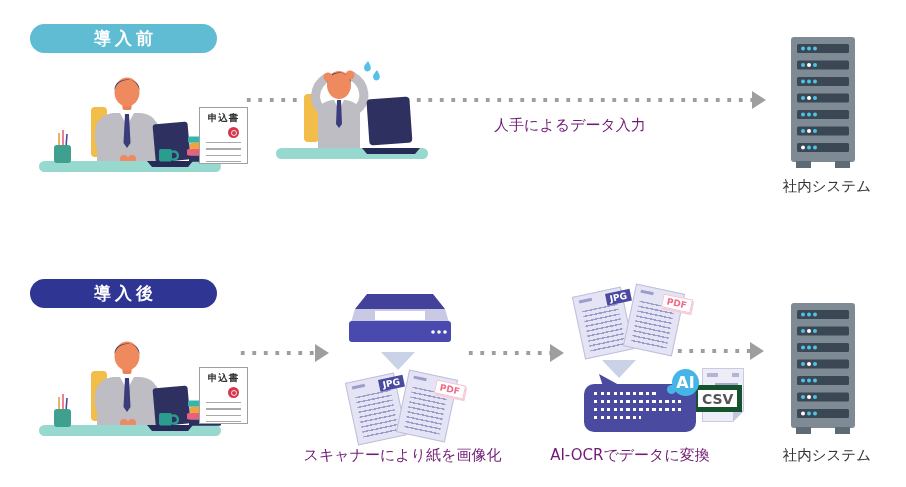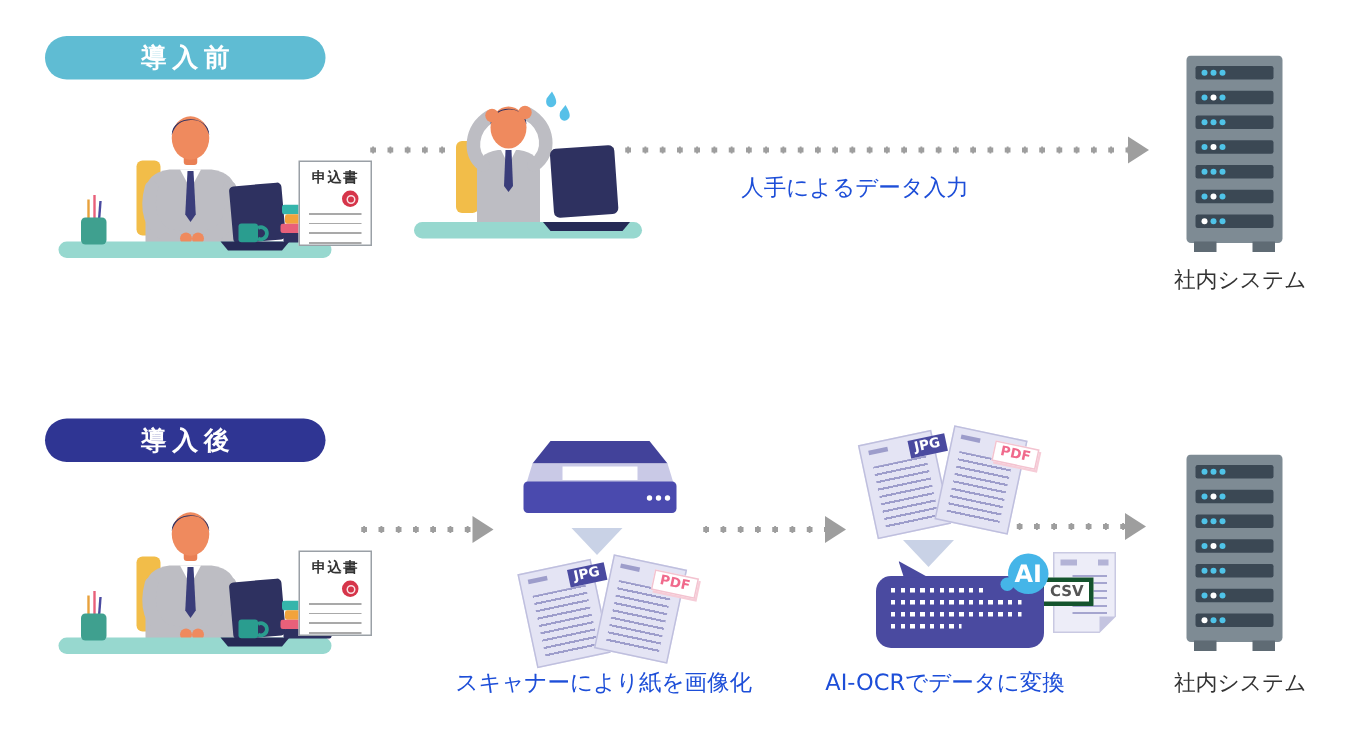--- a/index.html
+++ b/index.html
@@ -19,21 +19,21 @@
           background-image:radial-gradient(circle 2.2px at center, var(--arrow,#a3a3a3) 95%, transparent);
           background-size:11.5px 6px; background-repeat:repeat-x; background-position:left center; }
   .ahead { position:absolute; width:0; height:0;
            border-left:14px solid var(--arrow,#9e9e9e);
            border-top:9px solid transparent; border-bottom:9px solid transparent; }
   .tri-down { position:absolute; width:0; height:0;
               border-left:17px solid transparent; border-right:17px solid transparent;
               border-top:18px solid #c9d2e6; }
 
   
-  .cap { position:absolute; font-size:15px; color:#1d4ed8; text-align:center; white-space:nowrap; }
+  .cap { position:absolute; font-size:15px; color:#701a75; text-align:center; white-space:nowrap; }
   .srv-label { position:absolute; width:96px; text-align:right; font-size:14.5px; color:#333; white-space:nowrap; }
 
   
   .form-doc { position:absolute; width:49px; height:57px; background:#fff; border:1.5px solid #9aa0a6; }
   .form-title { font-size:9.5px; font-weight:bold; letter-spacing:1px; text-align:center; margin-top:4px; color:#333; }
   .stamp { position:relative; width:11px; height:11px; border-radius:50%; background:#d6354a; margin:2px 8px 0 auto; }
   .stamp::after { content:""; position:absolute; inset:2.5px; border-radius:50%; border:1.2px solid rgba(255,255,255,.85); }
   .form-lines { margin:4px 6px 0; height:21px;
                 background:repeating-linear-gradient(to bottom, #a9a9a9 0 1.2px, transparent 1.2px 6.4px); }
 
@@ -69,22 +69,22 @@
 
   
   .csv-doc { position:absolute; left:702px; top:368px; width:42px; height:54px;
              background:#ededf8; border:1px solid #c9c9e2; }
   .csv-doc .hdr-l { position:absolute; left:4px; top:4px; width:11px; height:4px; background:#b3b3d6; }
   .csv-doc .hdr-r { position:absolute; right:4px; top:4px; width:7px; height:4px; background:#b3b3d6; }
   .csv-doc .lines { position:absolute; left:12px; right:5px; top:14px; bottom:8px;
                     background:repeating-linear-gradient(to bottom, #a5a5cf 0 1.6px, transparent 1.6px 5px); }
   .fold { position:absolute; right:-1px; bottom:-1px; width:0; height:0;
           border-top:11px solid #c4c4e0; border-right:11px solid #fff; }
-  .badge-csv { position:absolute; left:-10px; top:16px; background:#fff; border:3px solid #14532d;
-               color:#555; font-size:10px; font-weight:bold; padding:1.5px 4px; line-height:1; }
+  .badge-csv { position:absolute; left:-10px; top:16px; background:#fff; border:5px solid #14532d;
+               color:#555; font-size:14px; font-weight:bold; padding:1.5px 4px; line-height:1; }
 </style>
 </head>
 <body>
 
 <svg width="0" height="0" style="position:absolute" aria-hidden="true">
   <defs>
     <symbol id="sym-worker" viewBox="0 0 190 100">
       <rect x="56" y="34" width="16" height="50" rx="4" fill="#f2bd49"></rect>
       <path d="M62,92 L62,56 Q62,42 78,40 L106,40 Q122,42 122,56 L122,92 Z" fill="#bdbdc3"></path>
       <polygon points="85,40 99,40 92,53" fill="#fff"></polygon>

